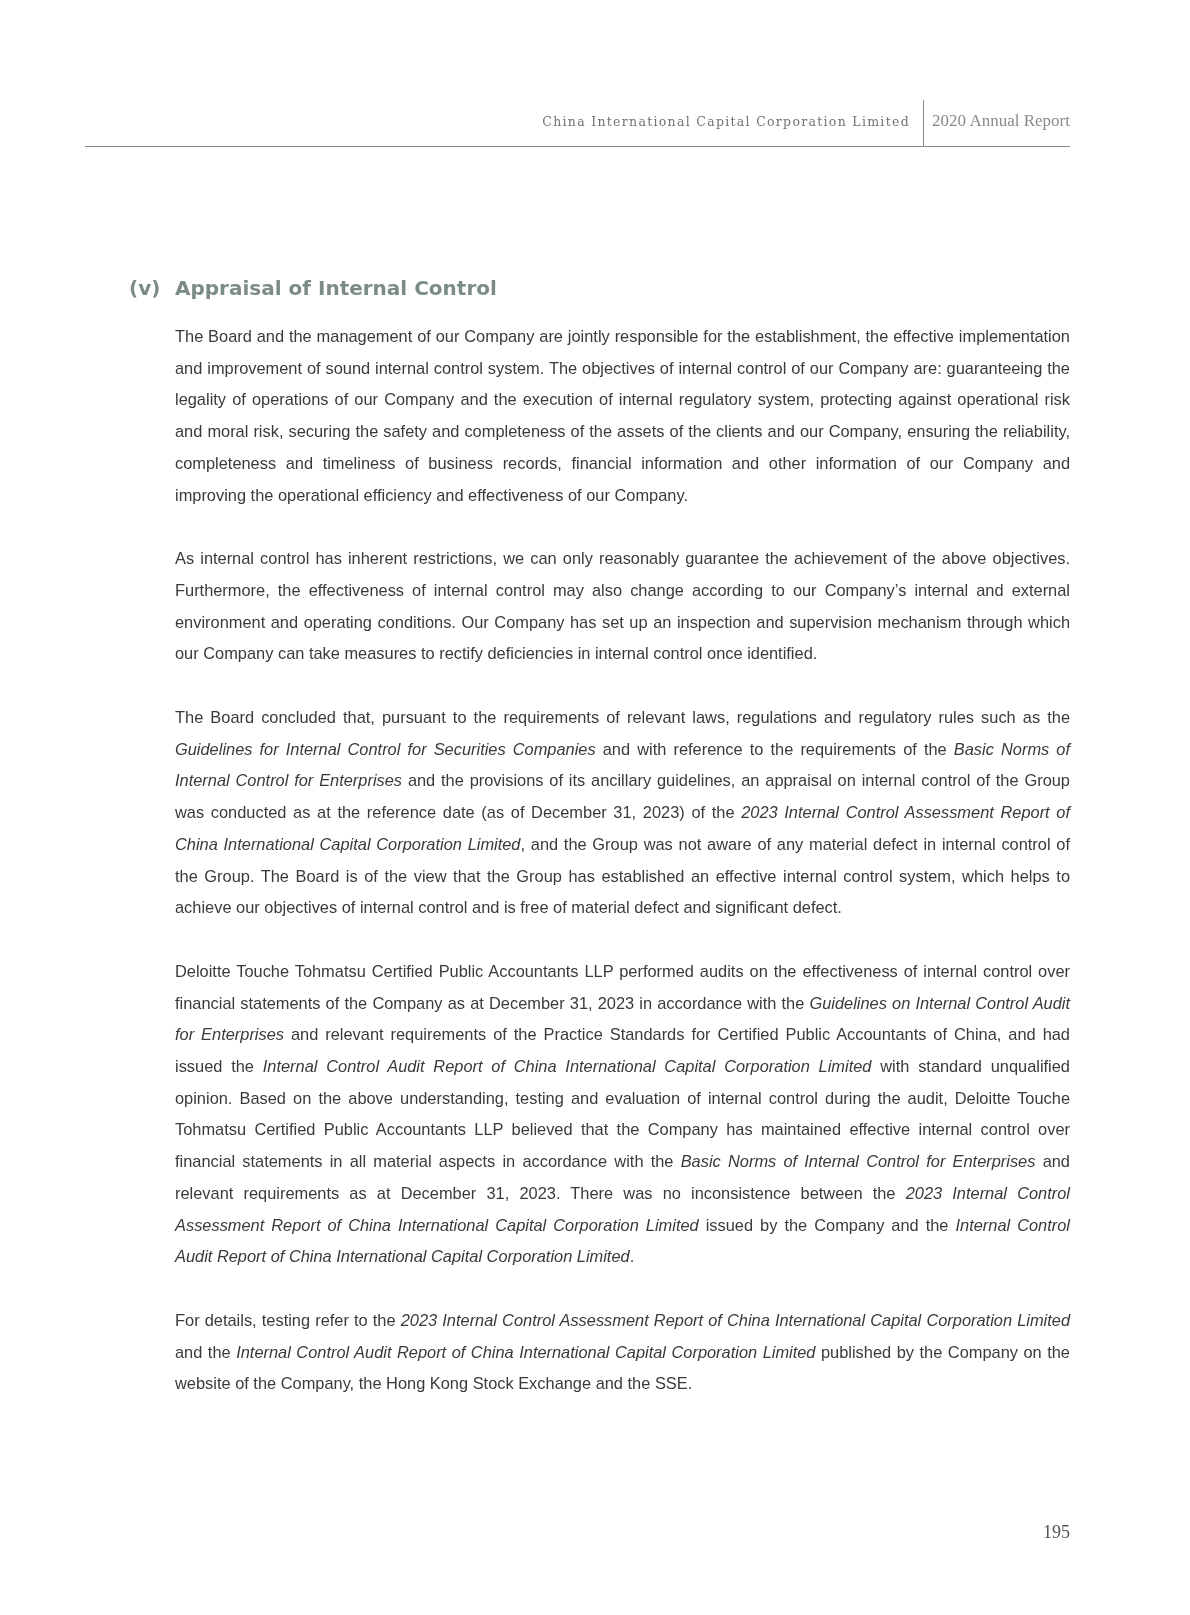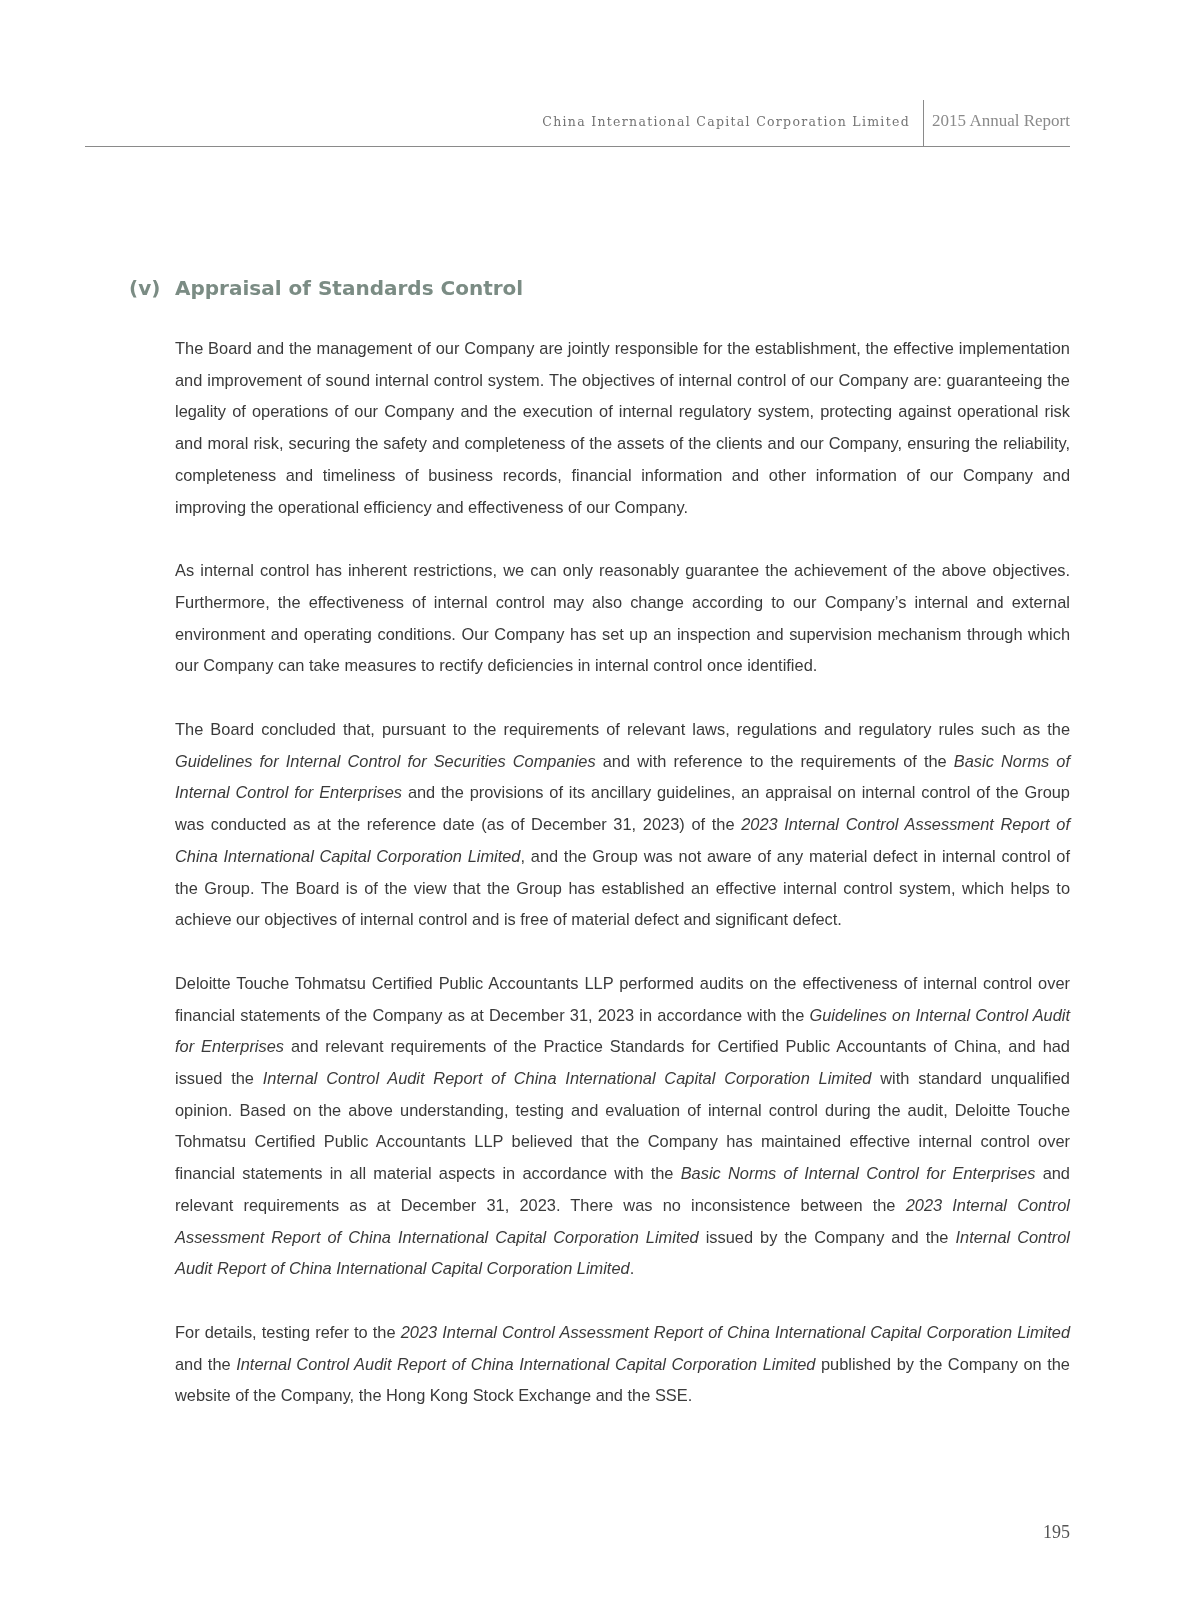--- a/index.html
+++ b/index.html
@@ -4,35 +4,35 @@
 <style>
   html, body { margin: 0; padding: 0; background: #ffffff; }
   body { width: 1190px; height: 1615px; position: relative; overflow: hidden; }
   .header { position: absolute; top: 100px; left: 85px; width: 985px; height: 46px; border-bottom: 1.5px solid #8a8a8a; }
   .header .company { position: absolute; right: 160px; top: 14px; font-family: "DejaVu Serif", serif; font-size: 12.5px; letter-spacing: 1.3px; color: #737373; }
   .header .divider { position: absolute; right: 146px; top: 0; height: 46px; border-left: 1px solid #8a8a8a; }
   .header .report { position: absolute; right: 0; top: 11px; font-family: "Liberation Serif", serif; font-size: 17px; color: #8a8a8a; }
   .heading { position: absolute; top: 276px; left: 129px; font-family: "DejaVu Sans", sans-serif; font-weight: bold; font-size: 20px; color: #7b8c84; }
   .heading .num { display: inline-block; width: 46px; }
   .body-text { position: absolute; left: 175px; width: 895px; font-family: "Liberation Sans", sans-serif; font-size: 16.4px; line-height: 31.7px; color: #3a3a3a; text-align: justify; }
-  .body-text p { margin: 12px 0 32px 0; }
+  .body-text p { margin: 0 0 32px 0; }
   .body-text i { font-style: italic; }
   .page-number { position: absolute; top: 1522px; right: 120px; font-family: "Liberation Serif", serif; font-size: 18px; color: #555; }
 </style>
 </head>
 <body>
 
 <div class="header">
   <span class="company">China International Capital Corporation Limited</span>
   <span class="divider"></span>
-  <span class="report">2015 Annual Report</span>
+  <span class="report">2020 Annual Report</span>
 </div>
 
 <div class="heading">
-  <span class="num">(v)</span><span>Appraisal of Standards Control</span>
+  <span class="num">(v)</span><span>Appraisal of Internal Control</span>
 </div>
 
 <div class="body-text" style="top:321px;">
   <p><span>The Board and the management of our Company are jointly responsible for the establishment, the effective implementation and improvement of sound internal control system. The objectives of internal control of our Company are: guaranteeing the legality of operations of our Company and the execution of internal regulatory system, protecting against operational risk and moral risk, securing the safety and completeness of the assets of the clients and our Company, ensuring the reliability, completeness and timeliness of business records, financial information and other information of our Company and improving the operational efficiency and effectiveness of our Company.</span></p>
   <p><span>As internal control has inherent restrictions, we can only reasonably guarantee the achievement of the above objectives. Furthermore, the effectiveness of internal control may also change according to our Company’s internal and external environment and operating conditions. Our Company has set up an inspection and supervision mechanism through which our Company can take measures to rectify deficiencies in internal control once identified.</span></p>
   <p><span>The Board concluded that, pursuant to the requirements of relevant laws, regulations and regulatory rules such as the </span><i>Guidelines for Internal Control for Securities Companies</i><span> and with reference to the requirements of the </span><i>Basic Norms of Internal Control for Enterprises</i><span> and the provisions of its ancillary guidelines, an appraisal on internal control of the Group was conducted as at the reference date (as of December 31, 2023) of the </span><i>2023 Internal Control Assessment Report of China International Capital Corporation Limited</i><span>, and the Group was not aware of any material defect in internal control of the Group. The Board is of the view that the Group has established an effective internal control system, which helps to achieve our objectives of internal control and is free of material defect and significant defect.</span></p>
   <p><span>Deloitte Touche Tohmatsu Certified Public Accountants LLP performed audits on the effectiveness of internal control over financial statements of the Company as at December 31, 2023 in accordance with the </span><i>Guidelines on Internal Control Audit for Enterprises</i><span> and relevant requirements of the Practice Standards for Certified Public Accountants of China, and had issued the </span><i>Internal Control Audit Report of China International Capital Corporation Limited</i><span> with standard unqualified opinion. Based on the above understanding, testing and evaluation of internal control during the audit, Deloitte Touche Tohmatsu Certified Public Accountants LLP believed that the Company has maintained effective internal control over financial statements in all material aspects in accordance with the </span><i>Basic Norms of Internal Control for Enterprises</i><span> and relevant requirements as at December 31, 2023. There was no inconsistence between the </span><i>2023 Internal Control Assessment Report of China International Capital Corporation Limited</i><span> issued by the Company and the </span><i>Internal Control Audit Report of China International Capital Corporation Limited</i><span>.</span></p>
   <p><span>For details, testing refer to the </span><i>2023 Internal Control Assessment Report of China International Capital Corporation Limited</i><span> and the </span><i>Internal Control Audit Report of China International Capital Corporation Limited</i><span> published by the Company on the website of the Company, the Hong Kong Stock Exchange and the SSE.</span></p>
 </div>
 

